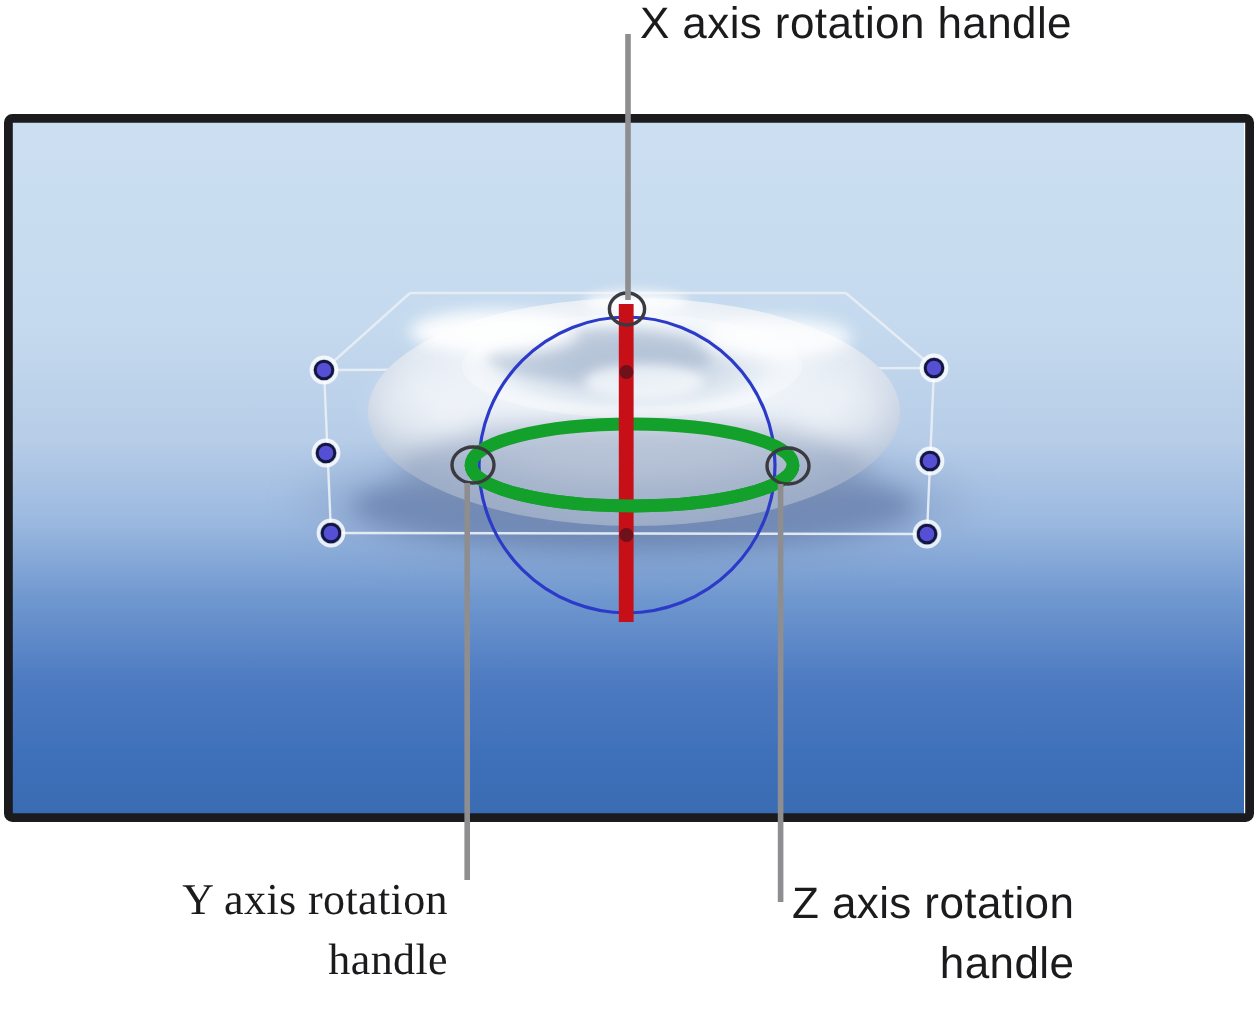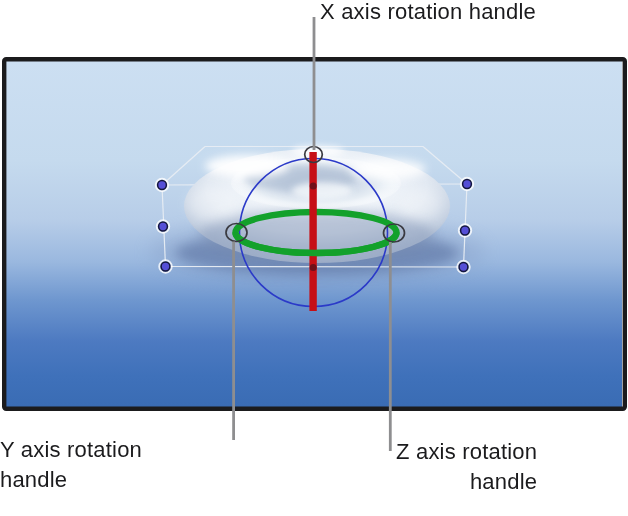--- a/index.html
+++ b/index.html
@@ -1,21 +1,21 @@
 <!DOCTYPE html>
 <html><head>
 <meta charset="utf-8">
 <style>
   html,body{margin:0;padding:0;background:#ffffff;}
   body{width:628px;height:516px;overflow:hidden;}
   .stage{position:relative;width:628px;height:516px;font-family:"Liberation Sans",sans-serif;}
   .stage svg{position:absolute;left:0;top:0;}
   .label{position:absolute;color:#1b1b1d;font-size:22px;letter-spacing:.2px;white-space:nowrap;}
   .label-x{left:320px;top:0;line-height:24px;}
-  .label-y{left:0;top:435px;width:224px;text-align:left;line-height:30px;}
+  .label-y{left:0;top:435px;width:224px;text-align:right;line-height:30px;font-family:Liberation Serif, serif;}
   .label-z{left:396px;top:437px;text-align:right;line-height:30px;}
 </style>
 </head>
 <body>
 
 <div class="stage">
 
   <svg width="628" height="516" viewBox="0 0 628 516">
     <defs>
       <linearGradient id="sky" x1="0" y1="0" x2="0" y2="1">

